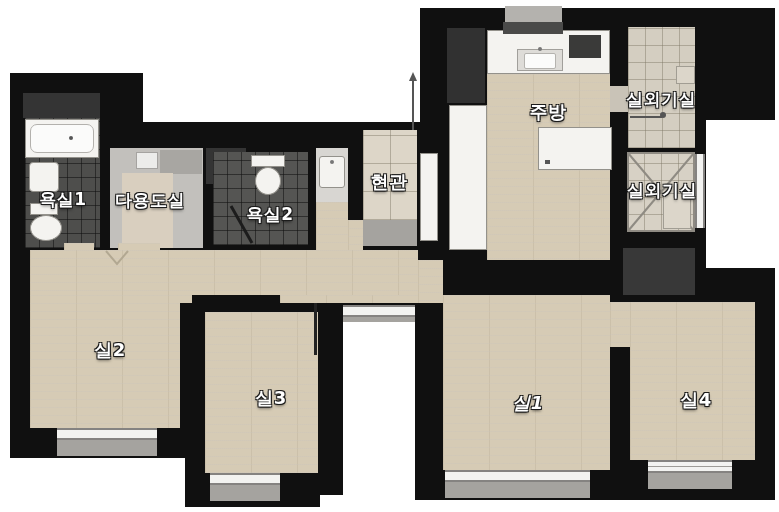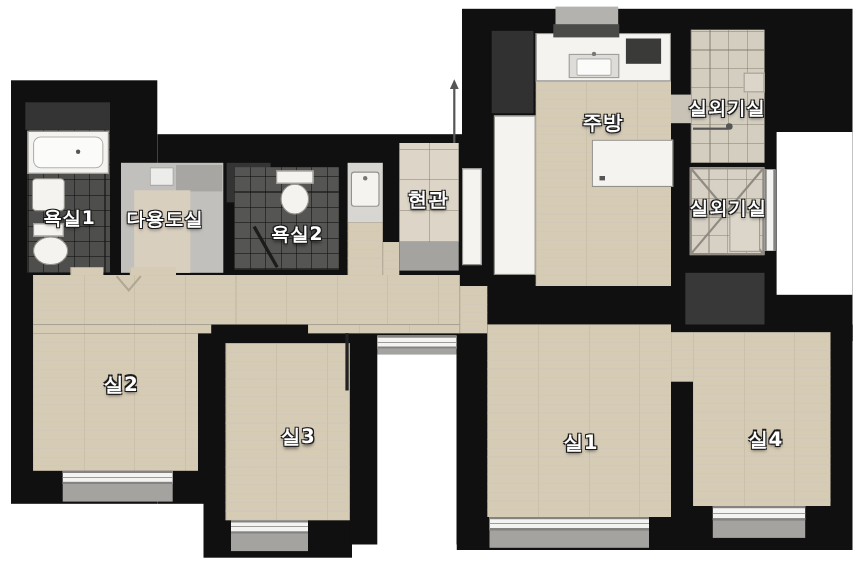--- a/index.html
+++ b/index.html
@@ -150,16 +150,16 @@
 
   <div class="label sm" style="left:63px;top:199px;">욕실1</div>
   <div class="label sm" style="left:150px;top:200px;">다용도실</div>
   <div class="label sm" style="left:270px;top:214px;">욕실2</div>
   <div class="label" style="left:389px;top:182px;">현관</div>
   <div class="label" style="left:548px;top:100px;margin-top:12px;">주방</div>
   <div class="label sm" style="left:661px;top:99px;">실외기실</div>
   <div class="label sm" style="left:662px;top:190px;">실외기실</div>
   <div class="label" style="left:110px;top:350px;">실2</div>
   <div class="label" style="left:271px;top:398px;">실3</div>
-  <div class="label" style="left:528px;top:403px;">실1</div>
+  <div class="label" style="left:528px;top:403px;font-style:italic;">실1</div>
   <div class="label" style="left:696px;top:400px;">실4</div>
 
 </div>
 
 </body></html>

